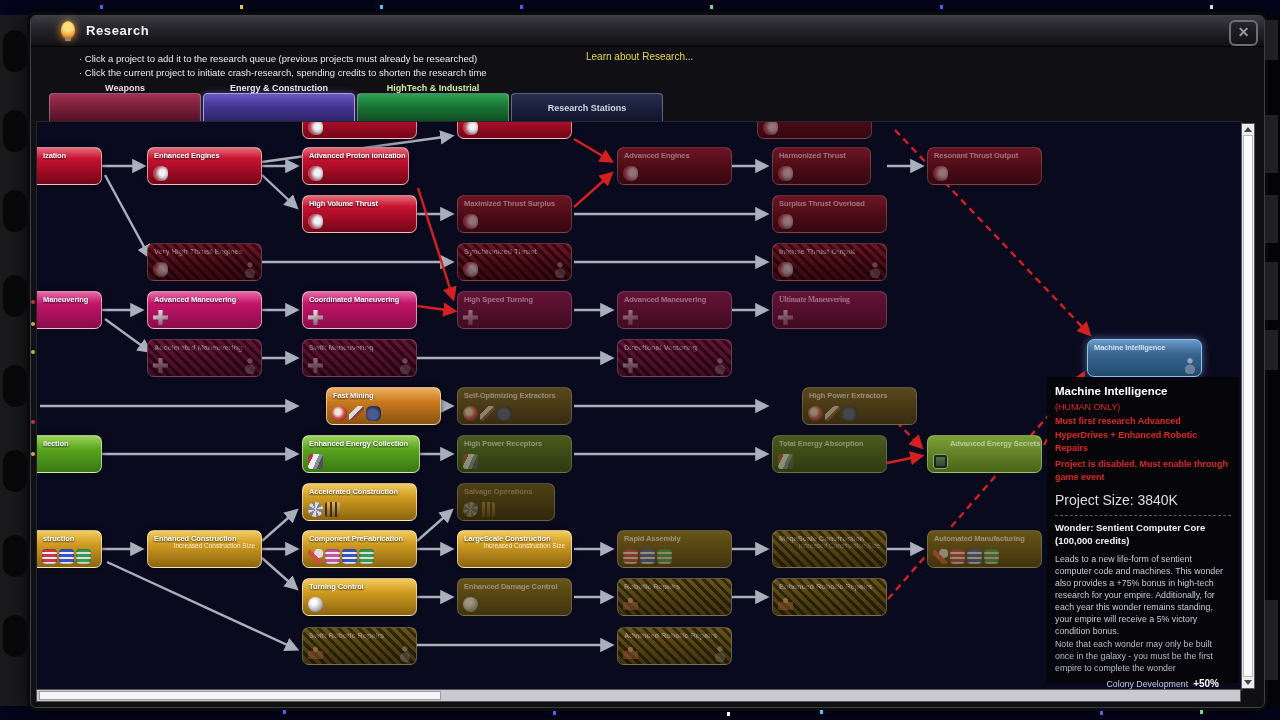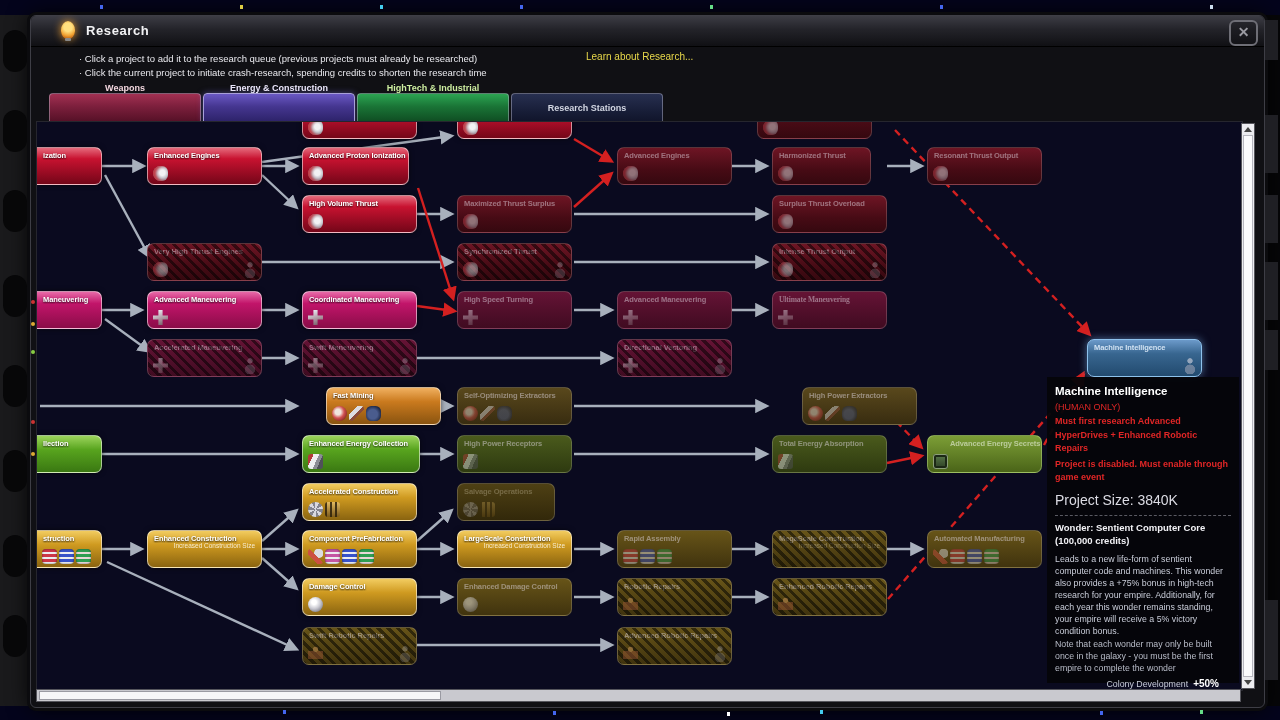--- a/index.html
+++ b/index.html
@@ -498,21 +498,21 @@
       <div class="node t-gold s-dark" style="left: 890px; top: 408px; width: 115px;">
         <div class="lbl">Automated Manufacturing</div>
         <div class="icons">
           <div class="icon wrench-icon"></div>
           <div class="icon chip-red-icon"></div>
           <div class="icon chip-blue-icon"></div>
           <div class="icon chip-green-icon"></div>
         </div>
       </div>
       <div class="node t-gold s-bright" style="left: 265px; top: 456px; width: 115px;">
-        <div class="lbl">Damage Control</div>
+        <div class="lbl">Turning Control</div>
         <div class="icons">
           <div class="icon damage-control-icon"></div>
         </div>
       </div>
       <div class="node t-gold s-dark" style="left: 420px; top: 456px; width: 115px;">
         <div class="lbl">Enhanced Damage Control</div>
         <div class="icons">
           <div class="icon damage-control-icon"></div>
         </div>
       </div>

